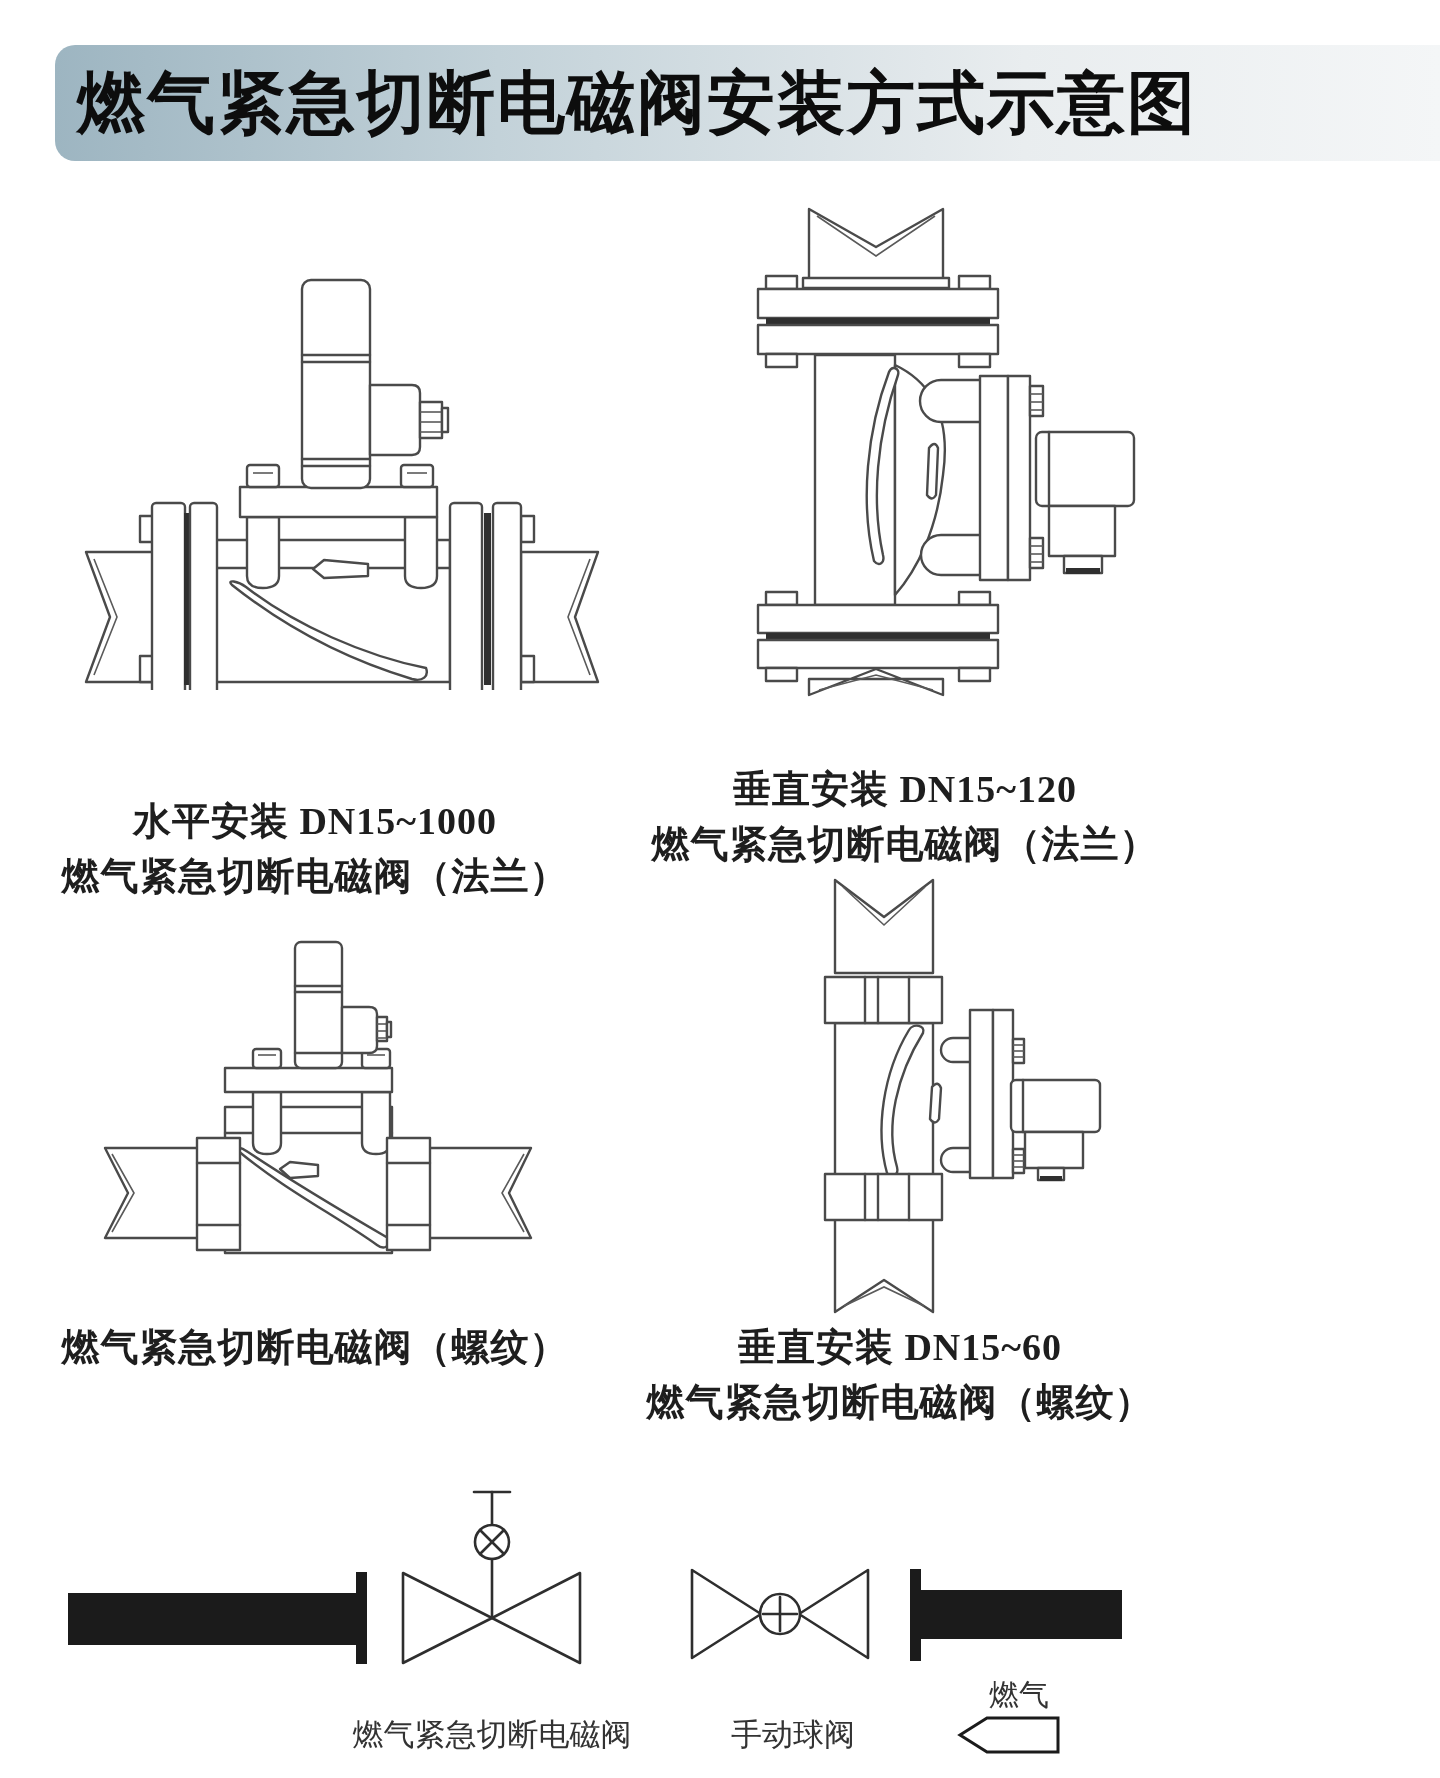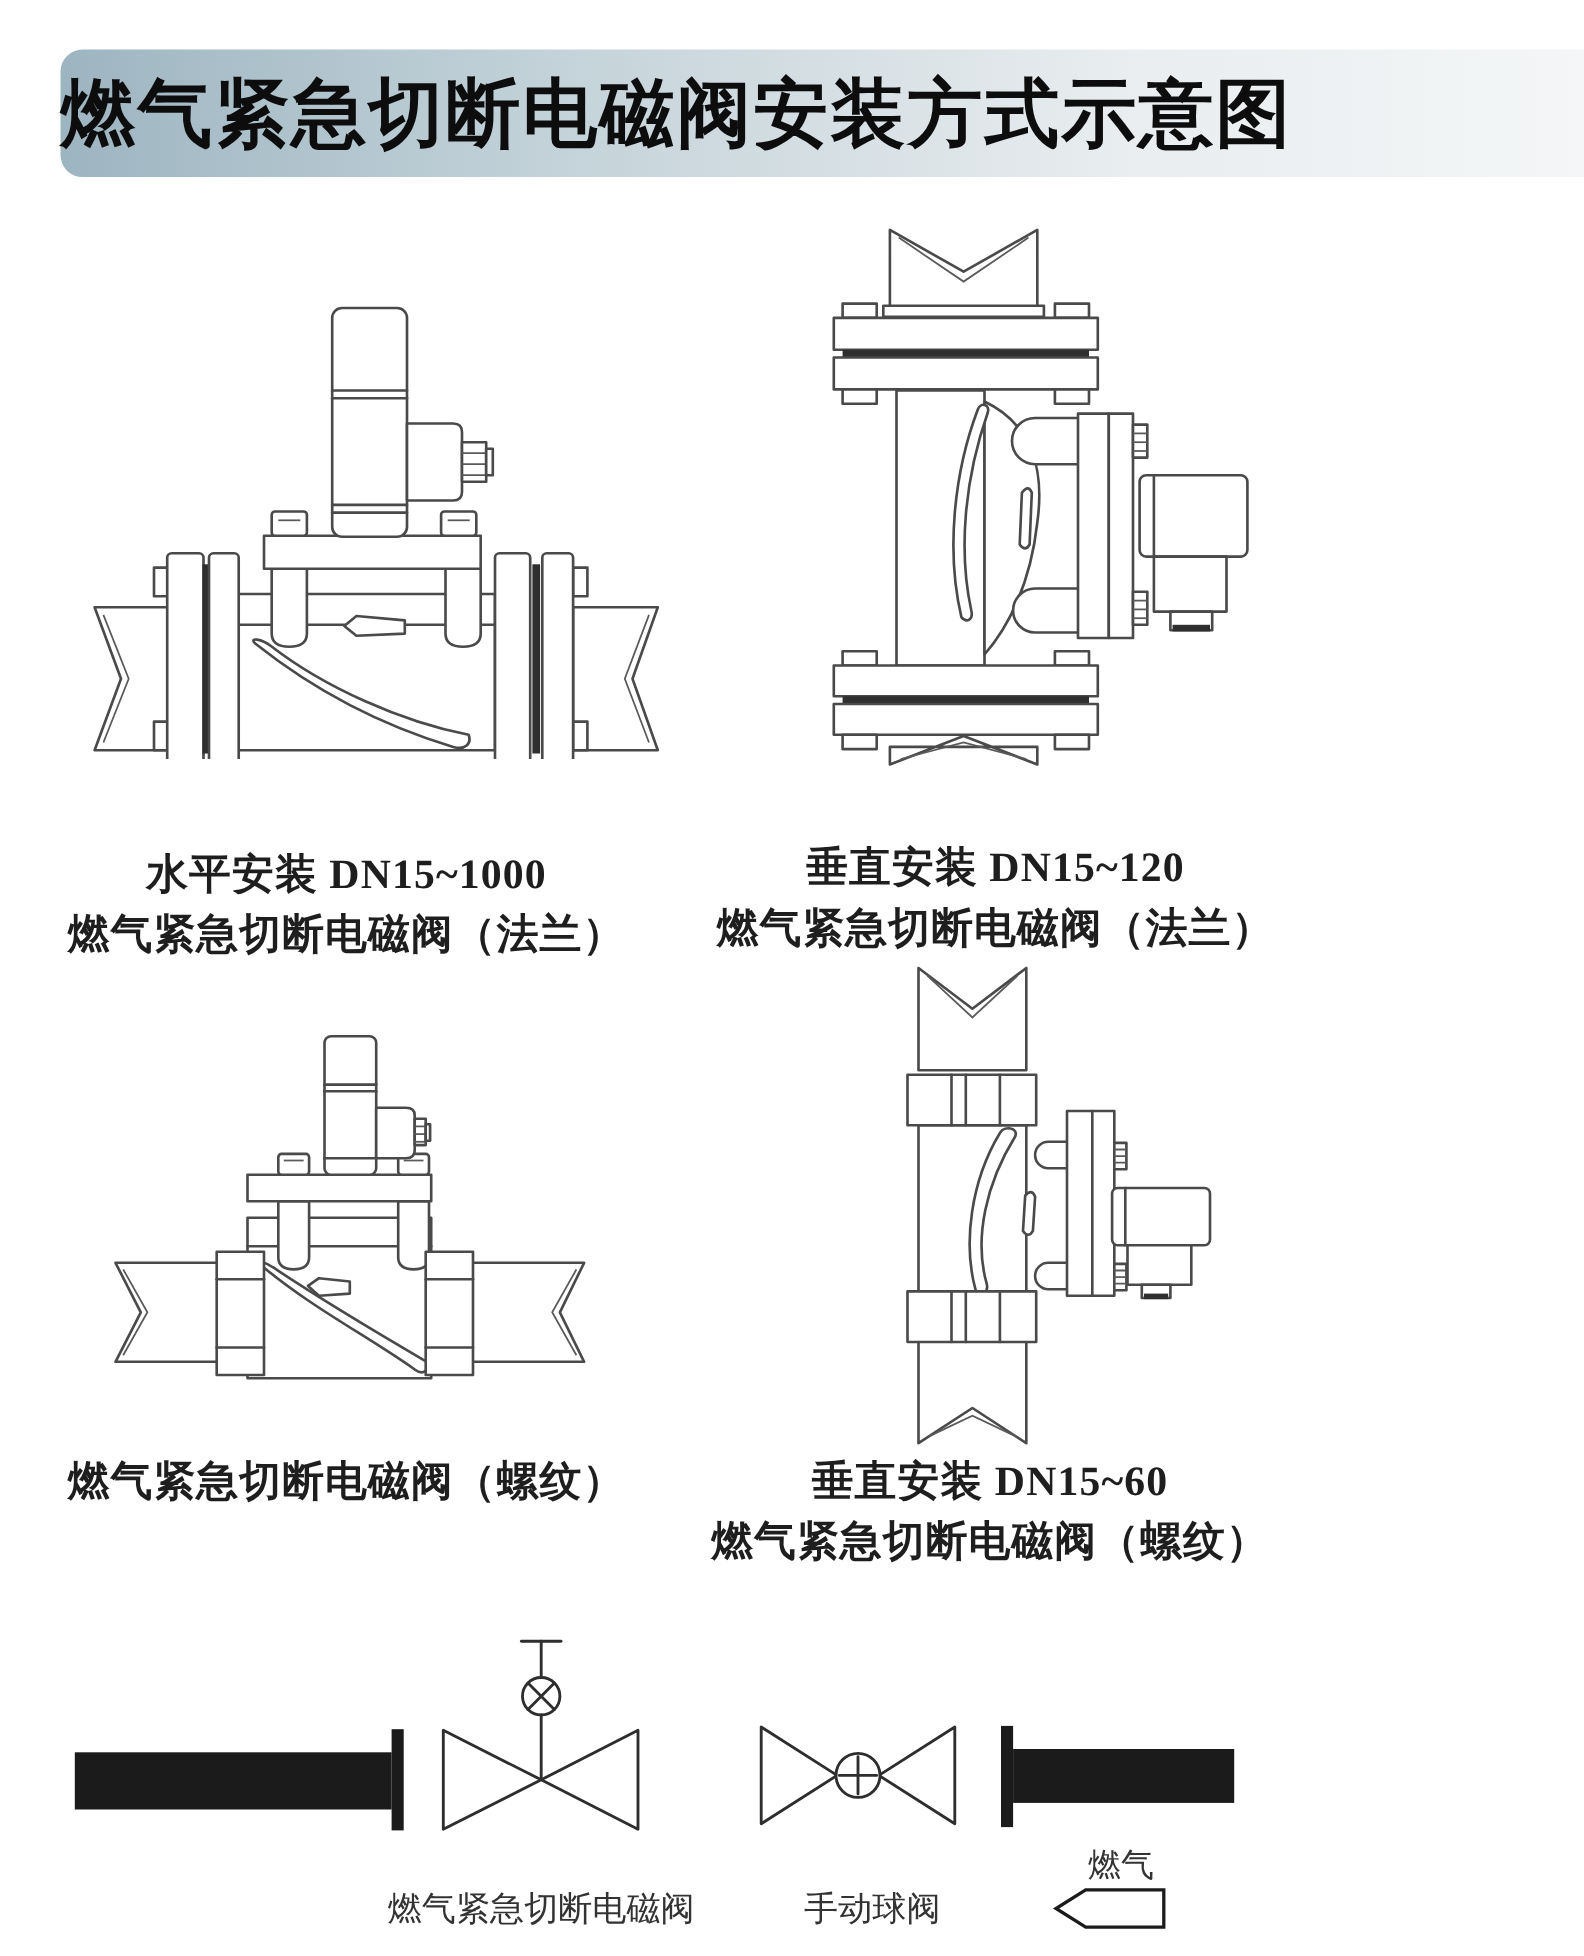--- a/index.html
+++ b/index.html
@@ -8,21 +8,21 @@
     font-family:"Liberation Sans","DejaVu Sans",sans-serif;
   }
   .banner{
     position:absolute;left:55px;top:45px;width:1385px;height:116px;
     border-radius:20px 0 0 20px;
     background:linear-gradient(90deg,#9db5c1 0%,#c3d2d9 32%,#e9edef 70%,#f4f6f7 100%);
     display:flex;align-items:center;
   }
   .banner-title{
     font-size:68px;font-weight:900;color:#0d0d0d;letter-spacing:2px;
-    white-space:nowrap;
+    padding-left:22px;white-space:nowrap;
   }
   .drawing{position:absolute;}
   .caption{
     position:absolute;width:510px;text-align:center;
     font-family:"Liberation Serif","DejaVu Serif",serif;
     font-weight:700;color:#1e1e1e;font-size:38px;line-height:55px;
     letter-spacing:1px;white-space:nowrap;
   }
   svg .ln{stroke:#4a4a4a;stroke-width:2.4;fill:none;stroke-linejoin:round;stroke-linecap:round;}
   svg .wh{stroke:#4a4a4a;stroke-width:2.4;fill:#ffffff;stroke-linejoin:round;}
@@ -249,21 +249,21 @@
       <line class="ln" x1="284" y1="152" x2="284" y2="198"></line>
     </g>
     <g>
       <rect class="wh" x="200" y="349" width="117" height="46"></rect>
       <line class="ln" x1="240" y1="349" x2="240" y2="395"></line>
       <line class="ln" x1="253" y1="349" x2="253" y2="395"></line>
       <line class="ln" x1="284" y1="349" x2="284" y2="395"></line>
     </g>
   </svg>
 
-  <div class="caption" style="left:60px;top:768px">
+  <div class="caption" style="left:60px;top:794px">
     <div>水平安装 DN15~1000</div>
     <div>燃气紧急切断电磁阀（法兰）</div>
   </div>
   <div class="caption" style="left:650px;top:762px">
     <div>垂直安装 DN15~120</div>
     <div>燃气紧急切断电磁阀（法兰）</div>
   </div>
   <div class="caption" style="left:60px;top:1320px">
     <div>燃气紧急切断电磁阀（螺纹）</div>
   </div>

